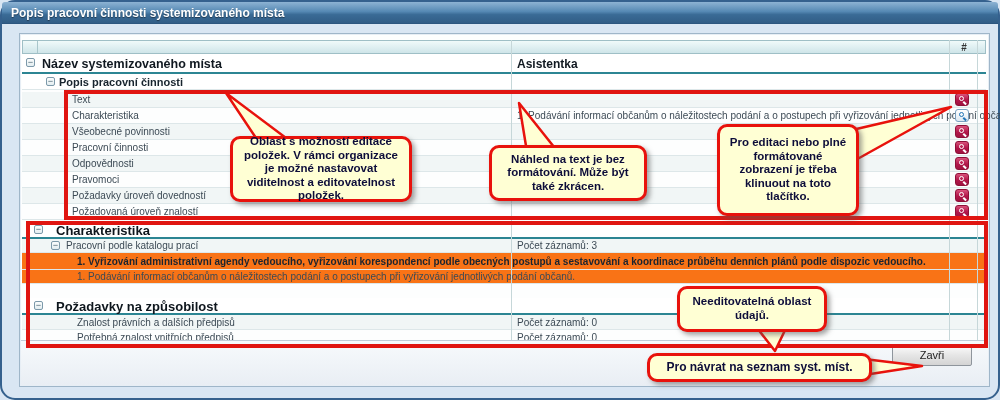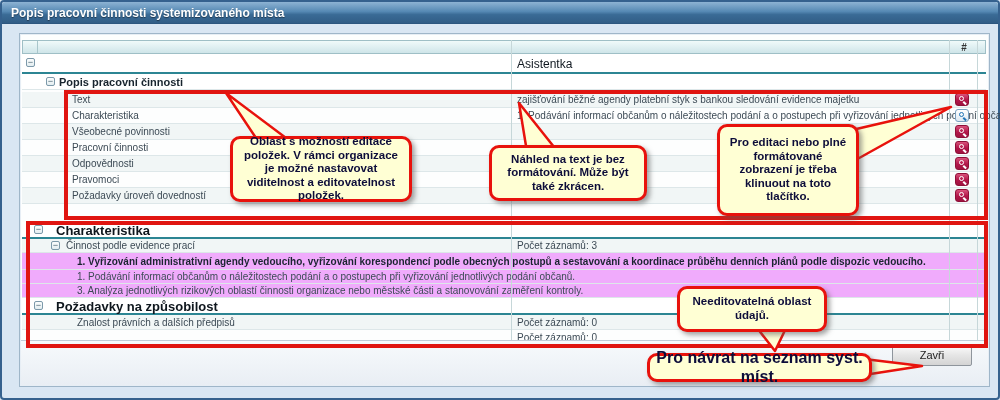--- a/index.html
+++ b/index.html
@@ -1,20 +1,20 @@
 <!DOCTYPE html>
 <html><head>
 <meta charset="utf-8">
 <style>
   * { margin:0; padding:0; box-sizing:border-box; }
   html,body { width:1000px; height:400px; font-family:"Liberation Sans", sans-serif; }
   #stage { position:relative; width:1000px; height:400px; background:#d9e6f3; overflow:hidden; }
 
   
-  .window { position:absolute; inset:0; border:2px solid #35618e; border-radius:4px; background:#d9e6f3; }
+  .window { position:absolute; inset:0; border:2px solid #35618e; border-radius:15px; background:#d9e6f3; }
   .titlebar { position:absolute; left:0; top:0; right:0; height:22px;
               background:linear-gradient(#8db3d3, #5689b4 45%, #3a6b96 60%, #315d86);
               border-bottom:1px solid #2c567f; border-radius:3px 3px 0 0;
               color:#fff; font-size:12px; font-weight:bold; line-height:22px; padding-left:9px;
               text-shadow:0 1px 1px rgba(0,0,0,.45); }
 
   
   .panel { position:absolute; left:17px; top:31px; width:971px; height:354px;
            background:#fdfefe; border:1px solid #9fb6c9; box-shadow:0 0 0 1px #e7eef5 inset; }
 
@@ -26,35 +26,35 @@
   .stripe { background:#f1f6f6; }
 
   .headerband { top:6px; height:14px; background:linear-gradient(#f0fafa, #cfe5e9);
                 border:1px solid #9fbfc6; }
   .headerband .hcellA { position:absolute; left:14px; top:0; bottom:0; width:1px; background:#a9c6cb; }
   .hash { position:absolute; left:927px; width:28px; top:0; text-align:center;
           font-size:10px; font-weight:bold; color:#333; line-height:13px; }
 
   .namerow { top:20px; height:20px; line-height:20px; border-bottom:2px solid #2c8593; background:#fff; }
   .namerow .lbl { left:20px; font-size:12.5px; font-weight:bold; color:#101820; }
-  .namerow .val { font-size:12px; font-weight:normal; color:#101820; }
+  .namerow .val { font-size:12px; font-weight:bold; color:#101820; }
 
   .popisrow { top:40px; height:16px; line-height:16px; background:#fff; }
   .popisrow .lbl { left:37px; font-size:11px; font-weight:bold; color:#18242e; }
 
   .item { height:16px; line-height:16px; }
   .item .lbl { left:50px; }
 
   .section { height:17px; line-height:17px; border-bottom:2px solid #2c8593; background:#fff; }
   .section .lbl { left:34px; font-size:13px; font-weight:bold; color:#0e161d; }
 
   .subrow { height:14px; line-height:14px; }
   .subrow .lbl { left:44px; }
 
-  .entry { height:14px; line-height:14px; background:#f0abfc; }
+  .entry { height:14px; line-height:14px; background:#f97316; }
   .entry .lbl { left:55px; }
   .entry-bold { height:17px; line-height:17px; font-weight:bold; color:#1a2430; }
 
   .pozrow { height:15px; line-height:15px; }
   .pozrow .lbl { left:55px; }
 
   
   .vline { position:absolute; top:6px; width:1px; height:307px; background:#c6d7d9; pointer-events:none; }
 
   
@@ -90,51 +90,51 @@
 
   
   .callout { position:absolute; z-index:50; background:#ffffd4; border:3px solid #e8120c;
              border-radius:10px; box-shadow:3px 3px 5px rgba(90,90,90,.55);
              display:flex; align-items:center; justify-content:center; text-align:center;
              font-weight:bold; font-size:11.5px; color:#0d0d3a; line-height:1.18; padding:3px 6px; }
   #callout-edit      { left:228px; top:134px; width:182px; height:66px; }
   #callout-preview   { left:487px; top:143px; width:158px; height:56px; }
   #callout-magnifier { left:715px; top:122px; width:142px; height:92px; }
   #callout-readonly  { left:675px; top:284px; width:150px; height:46px; }
-  #callout-close     { left:645px; top:351px; width:225px; height:29px; font-size:16px; }
+  #callout-close     { left:645px; top:351px; width:225px; height:29px; font-size:12px; }
 </style>
 </head>
 <body>
 
 <div id="stage">
   <div class="window">
     <div class="titlebar">
       <span>Popis pracovní činnosti systemizovaného místa</span>
     </div>
 
     <div class="panel">
 
       <div class="row headerband">
         <span class="hcellA"></span>
         <span class="hash">#</span>
       </div>
 
       <div class="row namerow">
         <span class="toggle" style="left:4px">−</span>
+        <span class="lbl">Název systemizovaného místa</span>
         <span class="val">Asistentka</span>
       </div>
 
       <div class="row popisrow">
         <span class="toggle" style="left:24px">−</span>
         <span class="lbl">Popis pracovní činnosti</span>
       </div>
 
       <div class="row item stripe" style="top:58px">
         <span class="lbl">Text</span>
-        <span class="val">zajišťování běžné agendy platební styk s bankou sledování evidence majetku</span>
         <span class="magbtn mag-red">
             <span class="lens"></span>
           </span>
       </div>
       <div class="row item" style="top:74px">
         <span class="lbl">Charakteristika</span>
         <span class="val">1. Podávání informací občanům o náležitostech podání a o postupech při vyřizování jednotlivých podání občanů.</span>
         <span class="magbtn mag-blue">
             <span class="lens"></span>
           </span>
@@ -167,49 +167,54 @@
             <span class="lens"></span>
           </span>
       </div>
       <div class="row item stripe" style="top:154px">
         <span class="lbl">Požadavky úroveň dovedností</span>
         <span class="val"></span>
         <span class="magbtn mag-red">
             <span class="lens"></span>
           </span>
       </div>
+      <div class="row item" style="top:170px">
+        <span class="lbl">Požadovaná úroveň znalostí</span>
+        <span class="val"></span>
+        <span class="magbtn mag-red">
+            <span class="lens"></span>
+          </span>
+      </div>
 
       <div class="row section" style="top:188px">
         <span class="toggle" style="left:12px">−</span>
         <span class="lbl">Charakteristika</span>
       </div>
       <div class="row subrow stripe" style="top:205px">
         <span class="toggle" style="left:29px">−</span>
-        <span class="lbl">Činnost podle evidence prací</span>
+        <span class="lbl">Pracovní podle katalogu prací</span>
         <span class="val">Počet záznamů: 3</span>
       </div>
       <div class="row entry entry-bold" style="top:219px">
         <span class="lbl">1. Vyřizování administrativní agendy vedoucího, vyřizování korespondencí podle obecných postupů a sestavování a koordinace průběhu denních plánů podle dispozic vedoucího.</span>
       </div>
       <div class="row entry" style="top:236px">
         <span class="lbl">1. Podávání informací občanům o náležitostech podání a o postupech při vyřizování jednotlivých podání občanů.</span>
-      </div>
-      <div class="row entry" style="top:250px">
-        <span class="lbl">3. Analýza jednotlivých rizikových oblastí činnosti organizace nebo městské části a stanovování zaměření kontroly.</span>
       </div>
 
       <div class="row section" style="top:264px">
         <span class="toggle" style="left:12px">−</span>
         <span class="lbl">Požadavky na způsobilost</span>
       </div>
       <div class="row pozrow stripe" style="top:281px">
         <span class="lbl">Znalost právních a dalších předpisů</span>
         <span class="val">Počet záznamů: 0</span>
       </div>
       <div class="row pozrow" style="top:296px">
+        <span class="lbl">Potřebná znalost vnitřních předpisů</span>
         <span class="val">Počet záznamů: 0</span>
       </div>
 
       <div class="vline" style="left:491px"></div>
       <div class="vline" style="left:929px"></div>
       <div class="vline" style="left:957px"></div>
 
       <div class="footer">
         <div class="btn-close">Zavři</div>
       </div>

